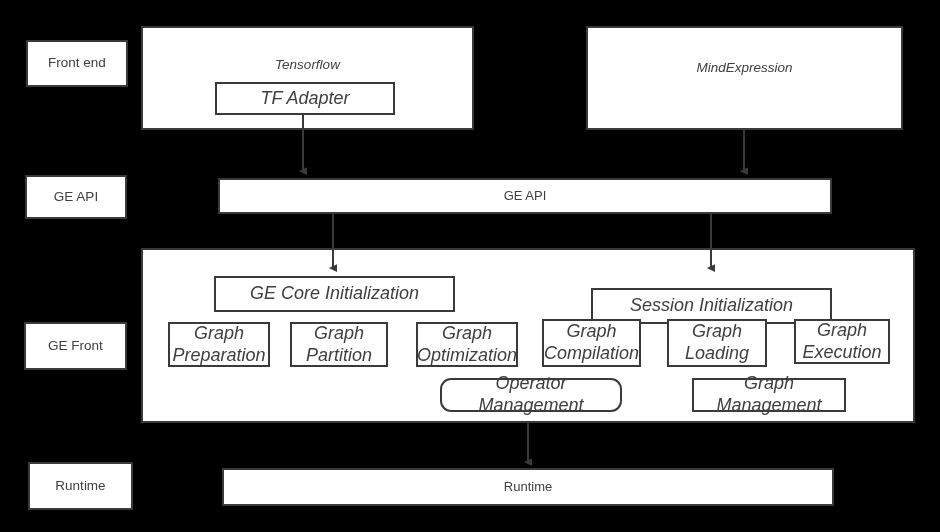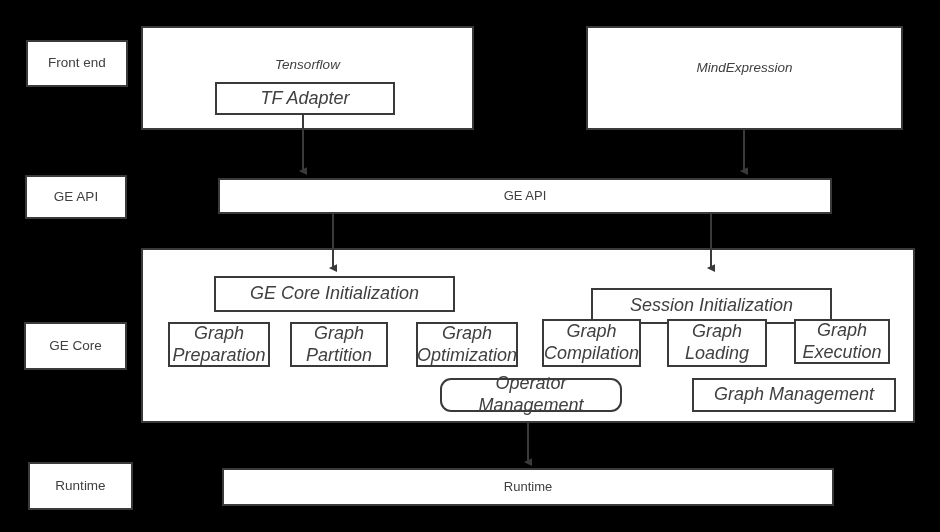--- a/index.html
+++ b/index.html
@@ -62,21 +62,21 @@
 </style>
 </head>
 <body>
 
 <div id="canvas">
 
   <div class="box layer-label" style="left:26px; top:40px; width:102px; height:47px;">Front end</div>
 
   <div class="box layer-label" style="left:25px; top:175px; width:102px; height:44px;">GE API</div>
 
-  <div class="box layer-label" style="left:24px; top:322px; width:103px; height:48px;">GE Core</div>
+  <div class="box layer-label" style="left:24px; top:322px; width:103px; height:48px;">GE Front</div>
 
   <div class="box layer-label" style="left:28px; top:462px; width:105px; height:48px;">Runtime</div>
 
   <div class="box container-box" style="left:141px; top:26px; width:333px; height:104px;">
     <div class="container-title" style="top:29px;">Tensorflow</div>
     <div class="box small-box" style="left:72px; top:54px; width:180px; height:33px;">TF Adapter</div>
   </div>
 
   <div class="box container-box" style="left:586px; top:26px; width:317px; height:104px;">
     <div class="container-title" style="top:32px;">MindExpression</div>
@@ -104,21 +104,21 @@
 
     <div class="box small-box" style="left:524px; top:69px; width:100px; height:48px;">Graph
 Loading</div>
 
     <div class="box small-box" style="left:651px; top:69px; width:96px; height:45px;">Graph
 Execution</div>
 
 
     <div class="box small-box" style="left:297px; top:128px; width:182px; height:34px;border-radius:11px;">Operator Management</div>
 
-    <div class="box small-box" style="left:549px; top:128px; width:204px; height:34px;">Graph Management</div>
+    <div class="box small-box" style="left:549px; top:128px; width:154px; height:34px;">Graph Management</div>
   </div>
 
   <div class="box bar-label" style="left:222px; top:468px; width:612px; height:38px;">Runtime</div>
 
   <svg class="arrows" viewBox="0 0 940 532">
     <defs>
       <marker id="ah" markerWidth="9" markerHeight="9" refX="4.2" refY="4.4" orient="auto" markerUnits="userSpaceOnUse">
         <path d="M0.4,0.4 L8.2,0.4 L4.3,8.6 z" fill="#3a3a3a"></path>
       </marker>
     </defs>

